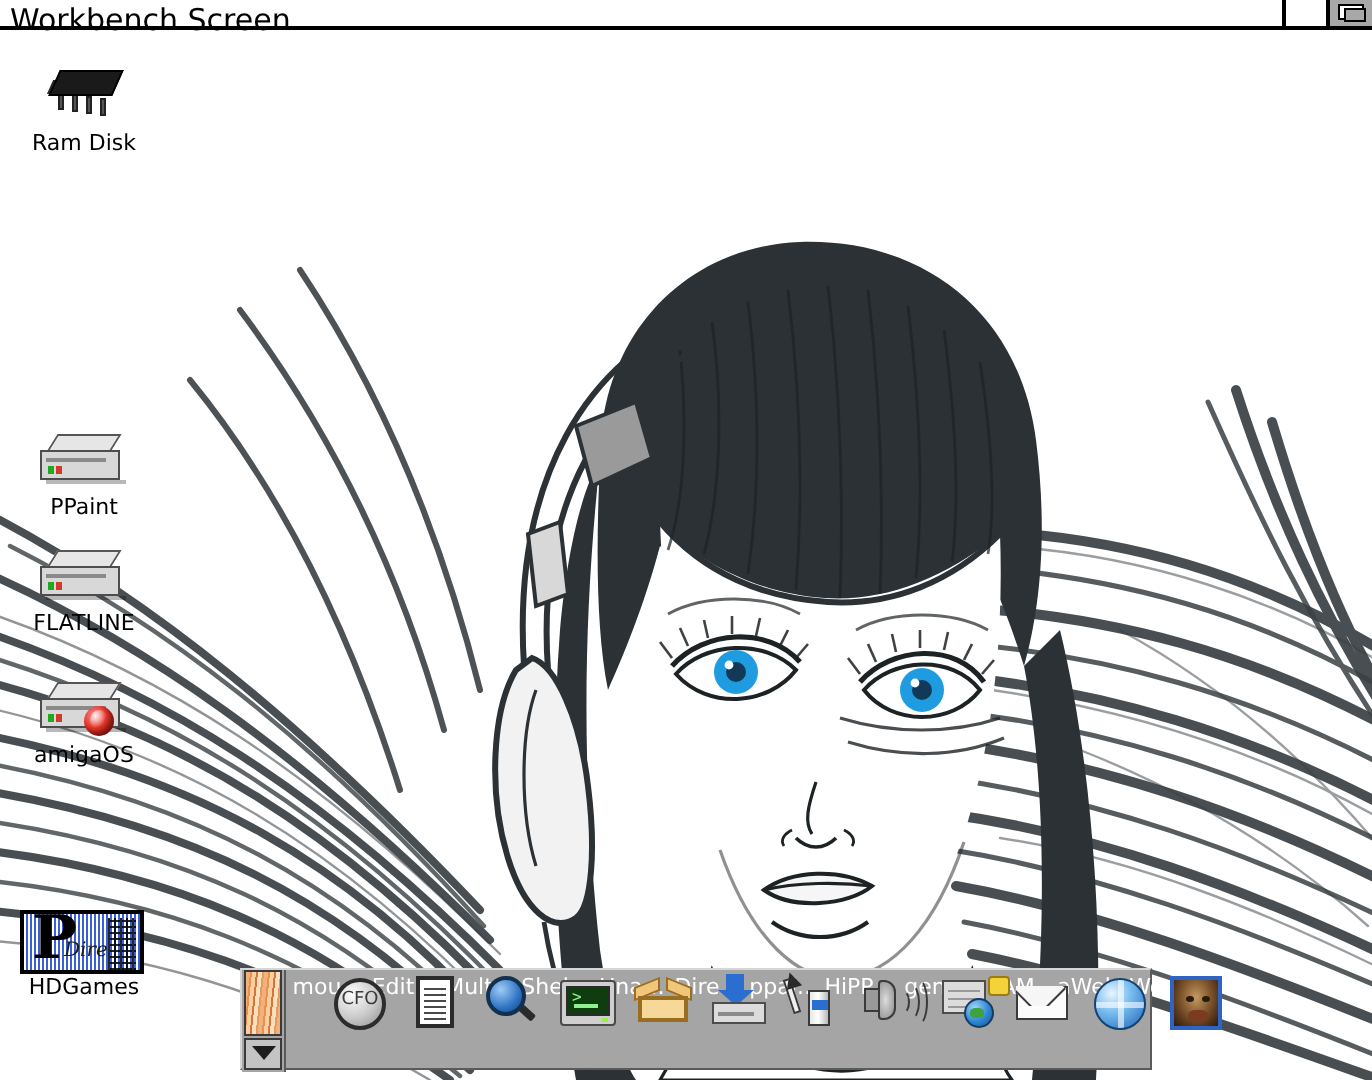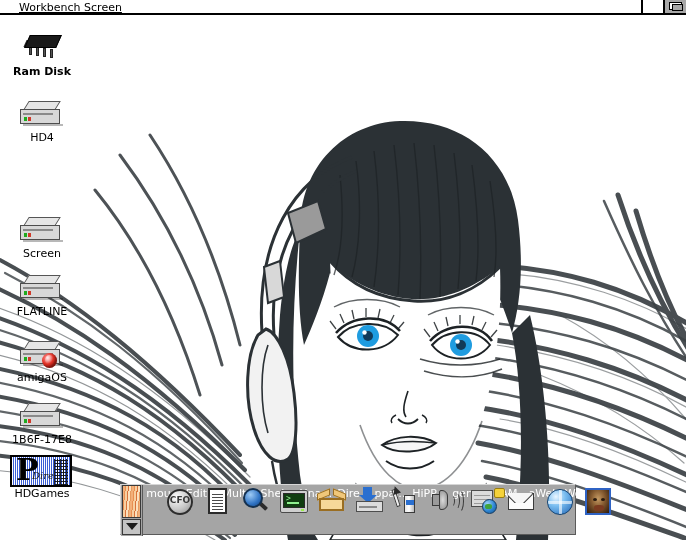--- a/index.html
+++ b/index.html
@@ -27,27 +27,26 @@
     left: 0; top: 0;
     width: 686px;
     height: 15px;
     background: #ffffff;
     border-bottom: 2px solid #000000;
     box-sizing: border-box;
     z-index: 40;
   }
   #titlebar-text {
     position: absolute;
-    left: 19px; top: 1px;
+    left: 5px; top: 1px;
     font-family: "DejaVu Sans", sans-serif;
-    font-size: 11px;
+    font-size: 15px;
     color: #000000;
     letter-spacing: 0px;
     white-space: nowrap;
-    text-decoration: underline;
   }
   .gadget {
     position: absolute;
     top: 0;
     height: 13px;
     background: #a8a8a8;
     box-sizing: border-box;
     border-left: 2px solid #000;
     border-bottom: 0;
   }
@@ -347,21 +346,21 @@
     width: 26px; height: 26px;
     border-radius: 50%;
     background: radial-gradient(circle at 33% 28%, #fdfdfd 0%, #c9c9c9 55%, #8d8d8d 100%);
     border: 2px solid #2c2c2c;
     box-sizing: border-box;
   }
   .cfo-coin span {
     position: absolute;
     left: 0; right: 0; top: 4px;
     font-family: "DejaVu Sans", sans-serif;
-    font-weight: bold;
+    font-weight: normal;
     font-size: 9px;
     color: #3a3a3a;
     text-align: center;
   }
   .doc-page {
     position: absolute;
     left: 6px; top: 1px;
     width: 19px; height: 26px;
     background: #ffffff;
     border: 2px solid #2b2b2b;
@@ -839,61 +838,48 @@
         <path d="M356 470 C 368 500, 386 516, 412 520
                  C 444 524, 470 506, 486 470
                  C 492 496, 498 514, 506 525 L 330 525
                  C 340 508, 350 490, 356 470 Z" fill="#ffffff" stroke="#1d2225" stroke-width="1.6"></path>
       </g>
     </svg>
   </div>
 
   <div id="icon-layer">
 
-    <div class="dt-icon" style="top:12px;left:0;font-weight:bold;">
+    <div class="dt-icon" style="top:12px;left:0;">
       <span class="glyph">
         <span class="chip">
           <span class="pin" style="left:6px;top:14px;"></span>
           <span class="pin" style="left:13px;top:15px;"></span>
           <span class="pin" style="left:20px;top:16px;"></span>
           <span class="pin" style="left:27px;top:17px;"></span>
           <span class="pkg2"></span>
           <span class="pkg"></span>
         </span>
       </span>
       <span class="cap">Ram Disk</span>
     </div>
 
-    <div class="dt-icon" style="top:78px;left:0;">
-      <span class="glyph">
-        <span class="drive">
-          <span class="shadow"></span>
-          <span class="top"></span>
-          <span class="body"></span>
-          <span class="slot"></span>
-          <span class="led-g"></span>
-          <span class="led-r"></span>
-        </span>
-      </span>
-      <span class="cap">HD4</span>
-    </div>
 
 
     <div class="dt-icon" style="top:194px;left:0;">
       <span class="glyph">
         <span class="drive">
           <span class="shadow"></span>
           <span class="top"></span>
           <span class="body"></span>
           <span class="slot"></span>
           <span class="led-g"></span>
           <span class="led-r"></span>
         </span>
       </span>
-      <span class="cap">Screen</span>
+      <span class="cap">PPaint</span>
     </div>
 
     <div class="dt-icon" style="top:318px;left:0;">
       <span class="glyph">
         <span class="drive">
           <span class="shadow"></span>
           <span class="top"></span>
           <span class="body"></span>
           <span class="slot"></span>
           <span class="led-g"></span>
@@ -911,33 +897,20 @@
           <span class="top"></span>
           <span class="body"></span>
           <span class="slot"></span>
           <span class="led-g"></span>
           <span class="led-r"></span>
         </span>
       </span>
       <span class="cap">FLATLINE</span>
     </div>
 
-    <div class="dt-icon" style="top:380px;left:0;">
-      <span class="glyph">
-        <span class="drive">
-          <span class="shadow"></span>
-          <span class="top"></span>
-          <span class="body"></span>
-          <span class="slot"></span>
-          <span class="led-g"></span>
-          <span class="led-r"></span>
-        </span>
-      </span>
-      <span class="cap">1B6F-17E8</span>
-    </div>
 
     <div class="dt-icon" style="top:438px;left:0;">
       <span class="glyph" style="width:66px;height:34px;">
         <span class="ppaint">
           <span class="pglyph">P</span>
           <span class="paint-word">Dire</span>
           <span class="dots"></span>
         </span>
       </span>
       <span class="cap">HDGames</span>

